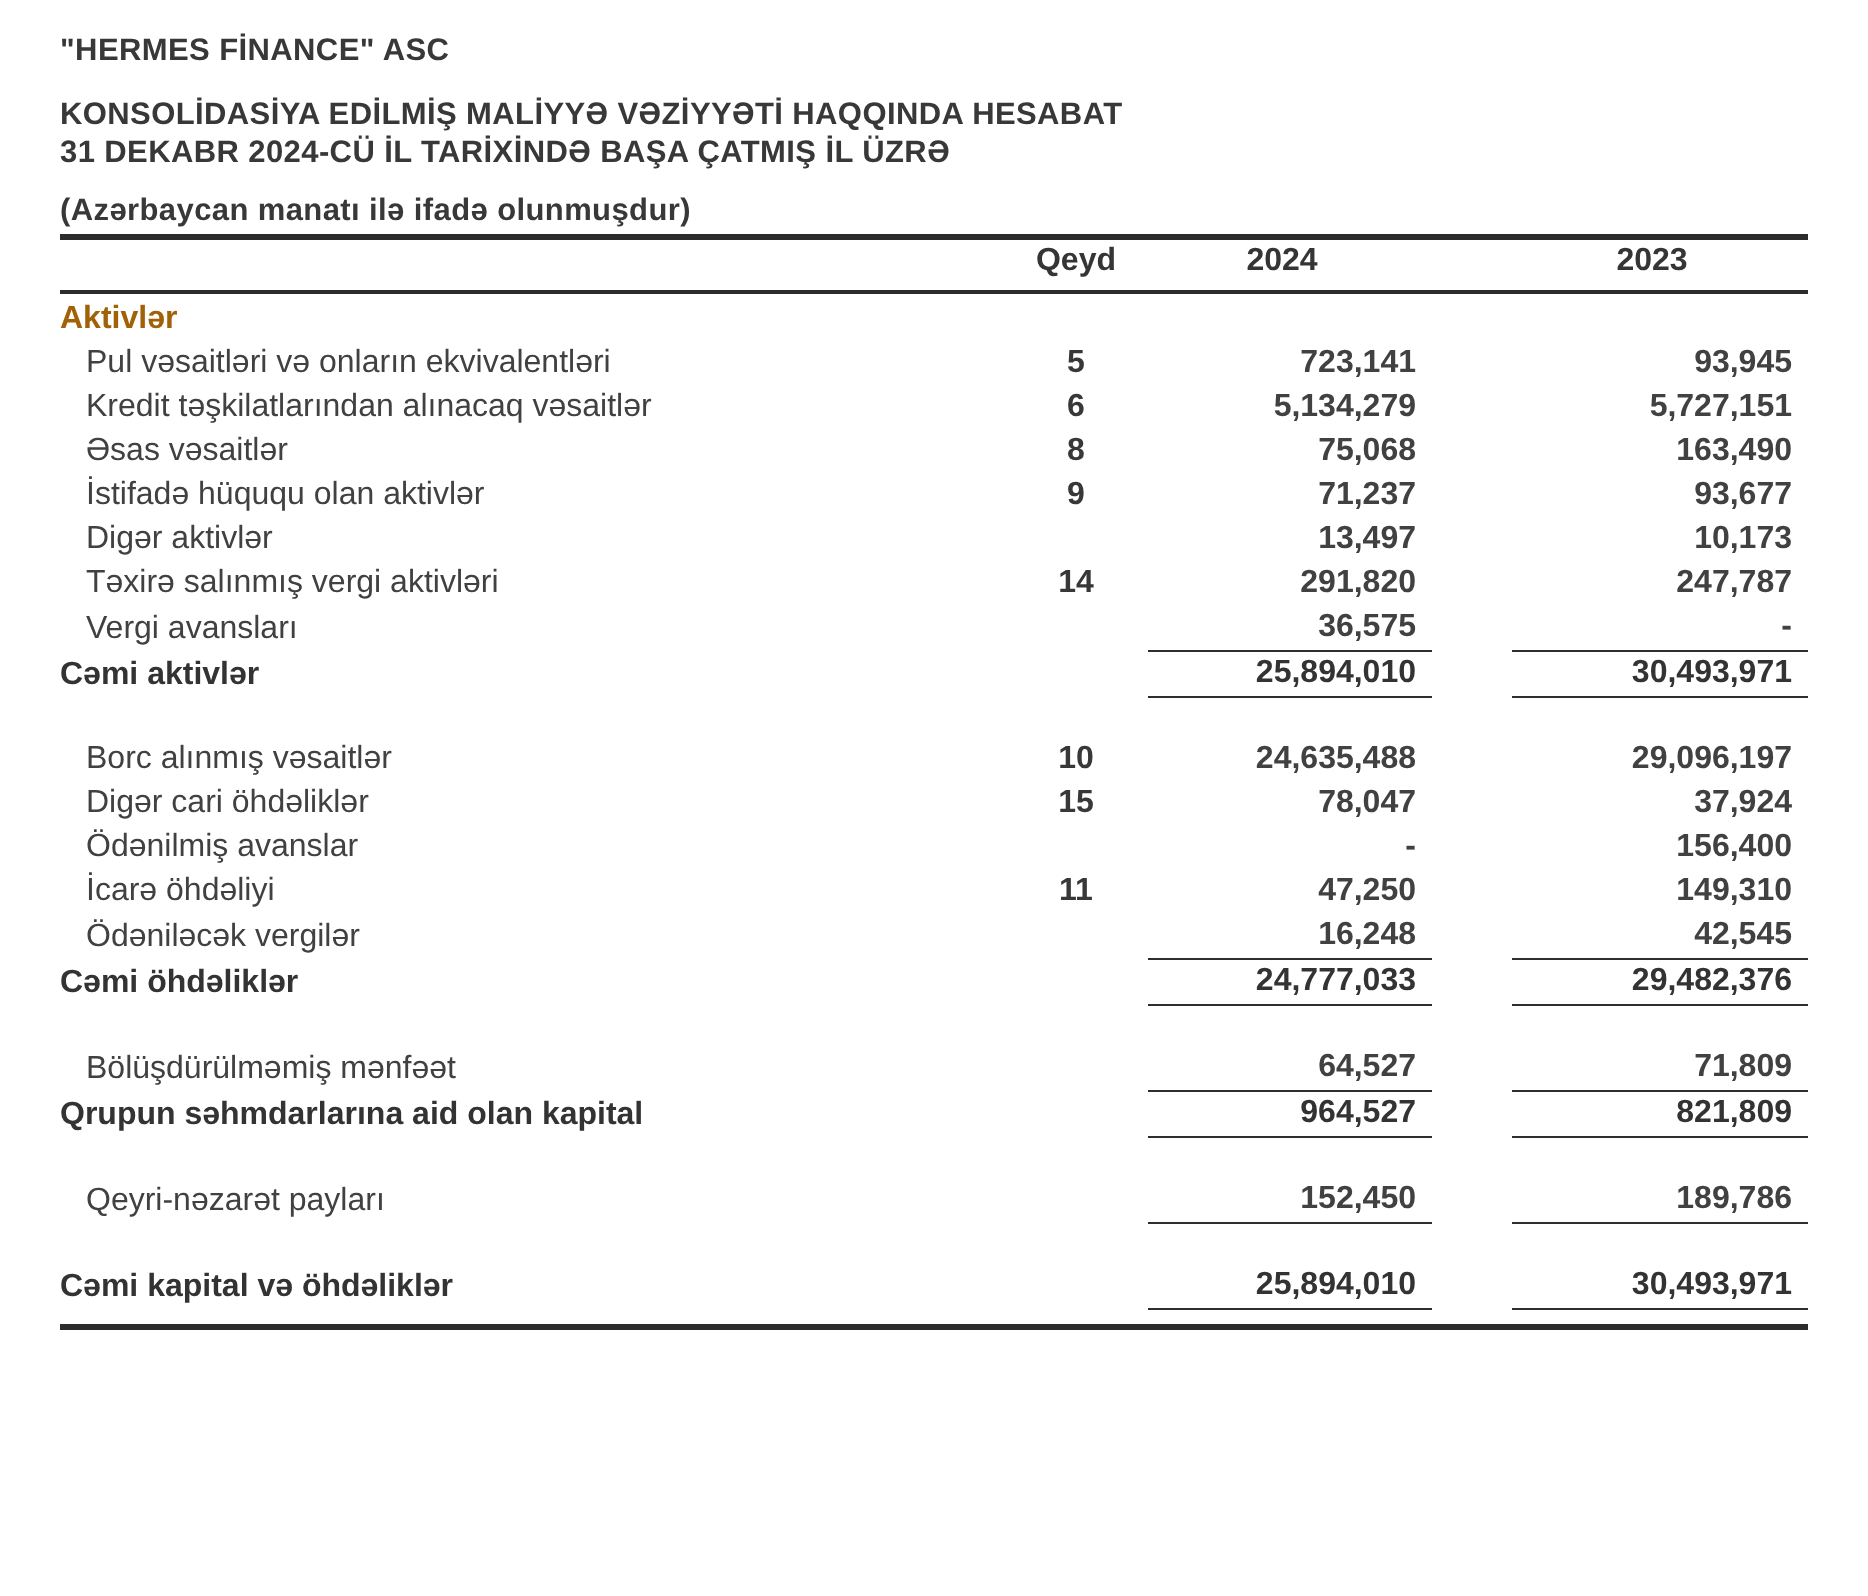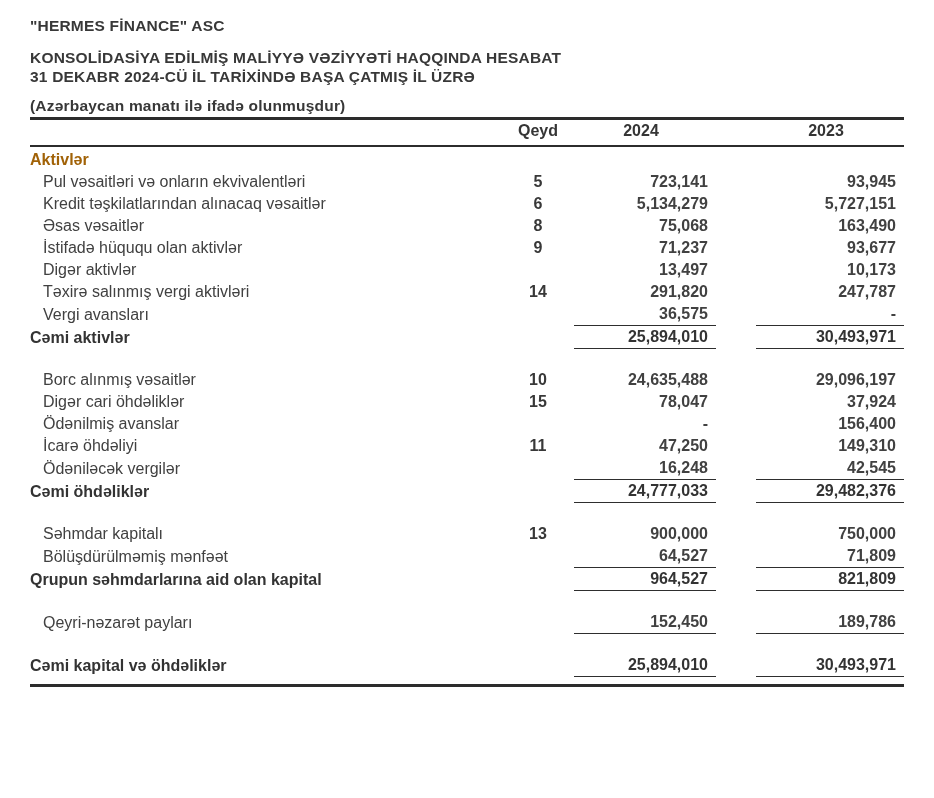--- a/index.html
+++ b/index.html
@@ -215,27 +215,20 @@
         <td class="num bold ub">24,777,033</td>
         <td class="gap"></td>
         <td class="num bold ub">29,482,376</td>
       </tr>
 
       <tr class="spacer">
           <td colspan="5"></td>
         </tr>
 
       <tr>
-        <td class="label indent">Səhmdar kapitalı</td>
-        <td class="note">13</td>
-        <td class="num">900,000</td>
-        <td class="gap"></td>
-        <td class="num">750,000</td>
-      </tr>
-      <tr>
         <td class="label indent">Bölüşdürülməmiş mənfəət</td>
         <td class="note"></td>
         <td class="num ub">64,527</td>
         <td class="gap"></td>
         <td class="num ub">71,809</td>
       </tr>
       <tr>
         <td class="label bold">Qrupun səhmdarlarına aid olan kapital</td>
         <td class="note"></td>
         <td class="num bold ub">964,527</td>

